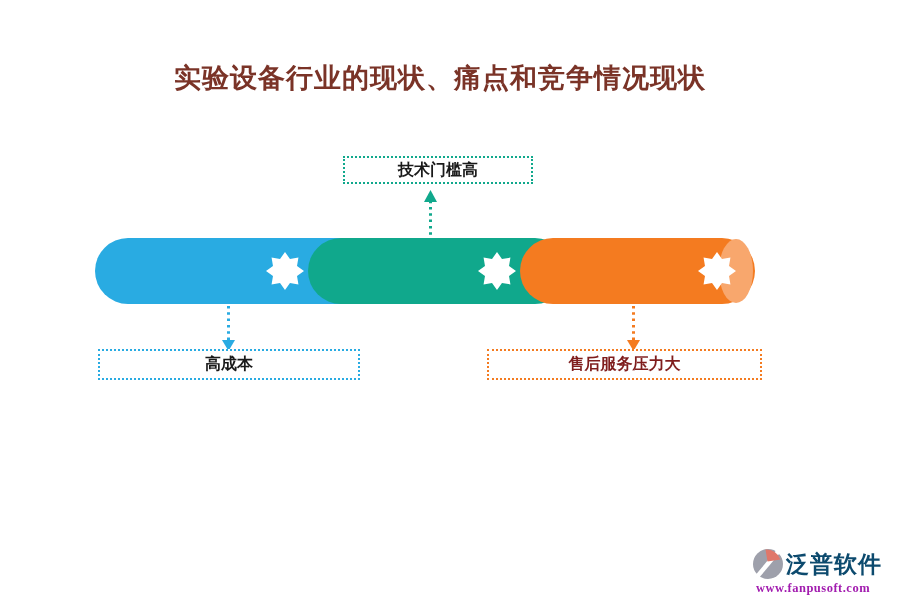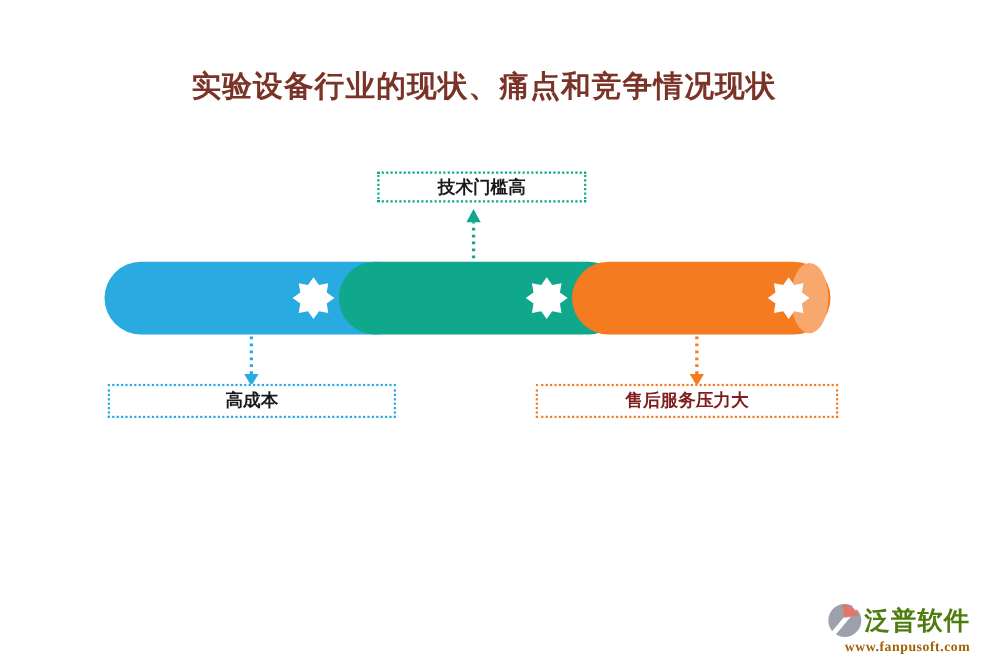--- a/index.html
+++ b/index.html
@@ -73,18 +73,18 @@
     <span>售后服务压力大</span>
   </div>
 
   <div class="watermark">
     <div class="wm-row">
       <svg width="32" height="32" viewBox="0 0 32 32">
         <circle cx="16" cy="16" r="15" fill="#9EA0AB"></circle>
         <rect x="-4" y="13.5" width="42" height="4.5" fill="#ffffff" transform="rotate(-50 16 16)"></rect>
         <path d="M13.5,1.6 A15,15 0 0 1 28.5,11.5 L15.5,13.5 Z" fill="#E0776A"></path>
       </svg>
-      <span class="wm-brand" style="color: #4d7c0f;">泛普软件</span>
+      <span class="wm-brand" style="color: #0c4a6e;">泛普软件</span>
     </div>
-    <div class="wm-url" style="color: #a16207; text-align: center;">www.fanpusoft.com</div>
+    <div class="wm-url" style="color: #a21caf;">www.fanpusoft.com</div>
   </div>
 
 </div>
 
 </body></html>

